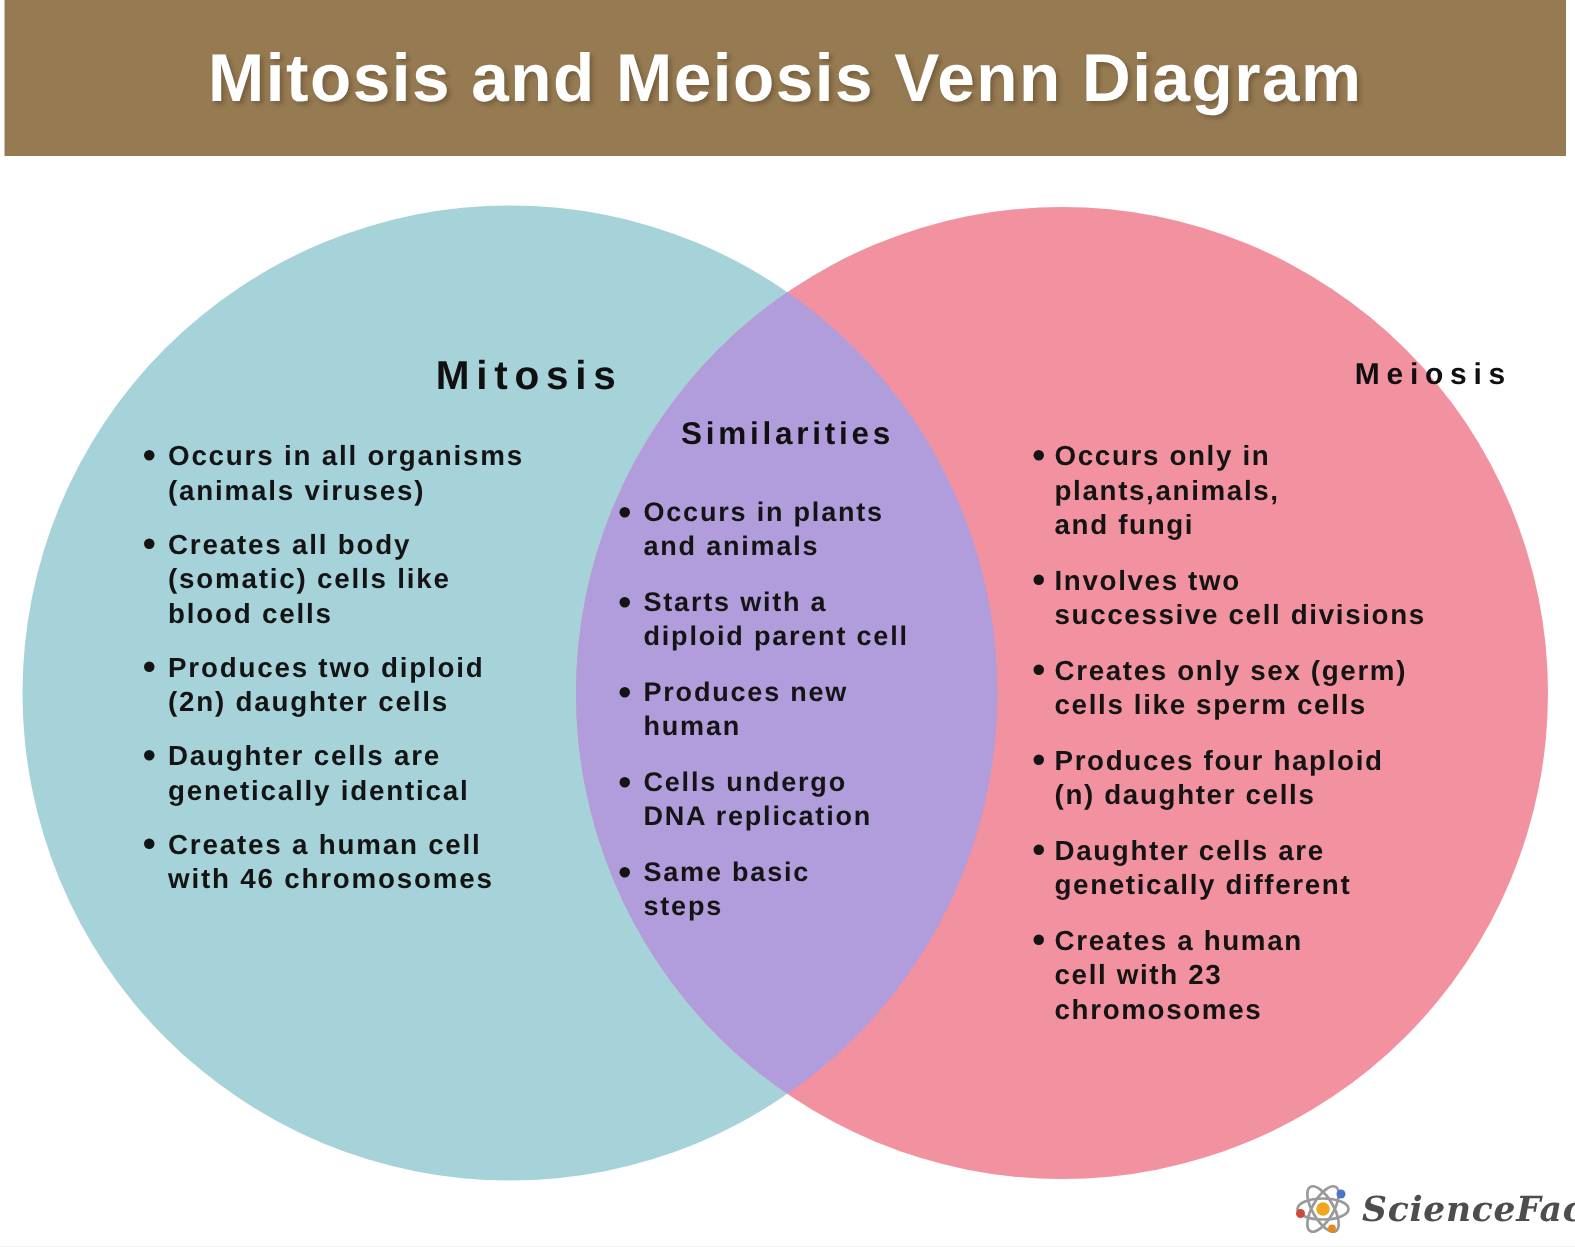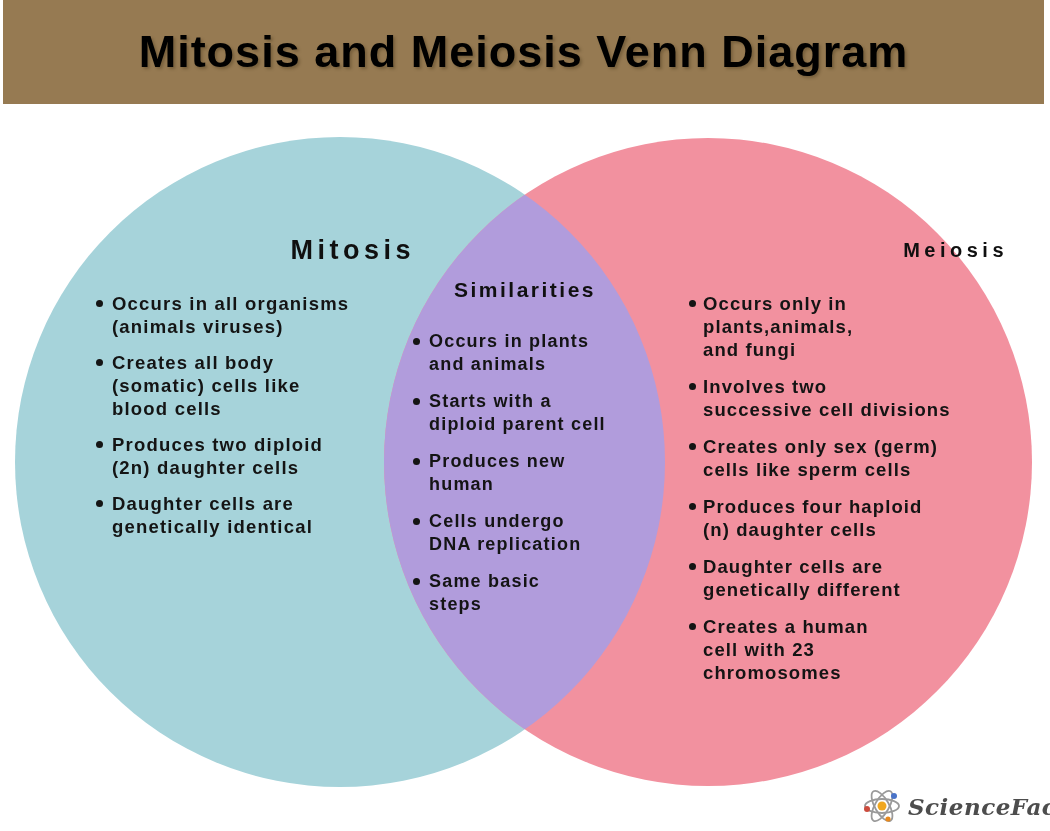--- a/index.html
+++ b/index.html
@@ -16,21 +16,21 @@
   .header-bar {
     position: absolute;
     left: 3px; right: 6px; top: 0;
     height: 104px;
     background: #967a52;
     display: flex;
     align-items: center;
     justify-content: center;
   }
   .header-bar h1 {
-    color: #000000;
+    color: #ffffff;
     font-size: 45px;
     font-weight: 700;
     letter-spacing: 1px;
     text-shadow: 2px 2px 3px rgba(60,45,20,0.35);
     white-space: nowrap;
     text-align: right;
   }
   
   .venn-svg { position: absolute; left: 0; top: 0; }
   
@@ -113,20 +113,22 @@
     <ul>
       <li>Occurs in all organisms
 (animals viruses)</li>
       <li>Creates all body
 (somatic) cells like
 blood cells</li>
       <li>Produces two diploid
 (2n) daughter cells</li>
       <li>Daughter cells are
 genetically identical</li>
+      <li>Creates a human cell
+with 46 chromosomes</li>
     </ul>
   </section>
 
   <section class="col col-mid">
     <h2>Similarities</h2>
     <ul>
       <li>Occurs in plants
 and animals</li>
       <li>Starts with a
 diploid parent cell</li>

